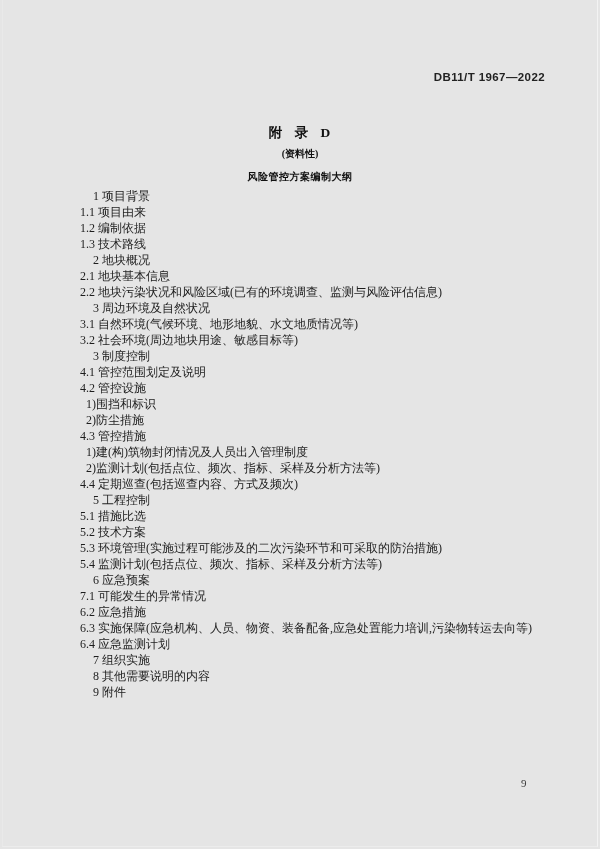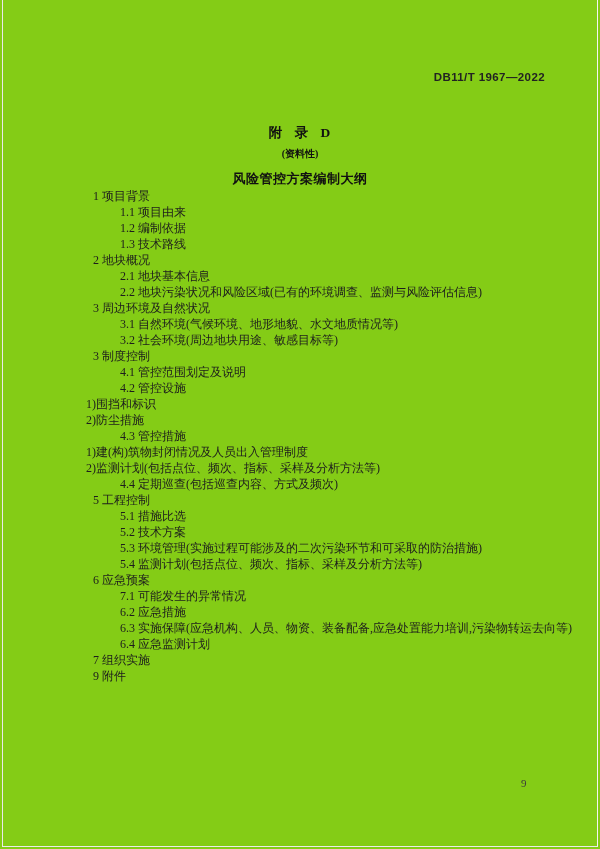--- a/index.html
+++ b/index.html
@@ -4,21 +4,21 @@
 <style>
   html, body {
     margin: 0;
     padding: 0;
     background: #ffffff;
   }
   .page {
     position: relative;
     width: 600px;
     height: 849px;
-    background: #84cc16;
+    background: #e5e5e5;
     color: #1d1d1d;
     font-family: "Liberation Serif", serif;
     overflow: hidden;
   }
   
   .scan-border {
     position: absolute;
     left: 2px;
     top: 0px;
     right: 2px;
@@ -54,37 +54,37 @@
     font-size: 13.5px;
     word-spacing: 7px;
     letter-spacing: 1px;
   }
   .title.note {
     top: 147px;
     font-size: 10px;
   }
   .title.subtitle {
     top: 170px;
-    font-size: 13px;
+    font-size: 10px;
     letter-spacing: 0.5px;
   }
   .outline {
     position: absolute;
     top: 188px;
     left: 0;
     right: 30px;
     font-size: 12px;
     line-height: 16px;
     color: #1d1d1d;
   }
   .outline-item {
     white-space: nowrap;
   }
   .outline-item.lv1 { padding-left: 65px; margin-left: 28px; }
-  .outline-item.lv2 { padding-left: 120px; }
+  .outline-item.lv2 { padding-left: 80px; }
   .outline-item.lv3 { padding-left: 86px; }
   .page-number {
     position: absolute;
     top: 777px;
     left: 521px;
     font-size: 11px;
     color: #3c3c3c;
     font-family: "Liberation Serif", serif;
   }
 </style>
@@ -126,17 +126,18 @@
       <div class="outline-item lv2">5.1 措施比选</div>
       <div class="outline-item lv2">5.2 技术方案</div>
       <div class="outline-item lv2">5.3 环境管理(实施过程可能涉及的二次污染环节和可采取的防治措施)</div>
       <div class="outline-item lv2">5.4 监测计划(包括点位、频次、指标、采样及分析方法等)</div>
       <div class="outline-item lv1">6 应急预案</div>
       <div class="outline-item lv2">7.1 可能发生的异常情况</div>
       <div class="outline-item lv2">6.2 应急措施</div>
       <div class="outline-item lv2">6.3 实施保障(应急机构、人员、物资、装备配备,应急处置能力培训,污染物转运去向等)</div>
       <div class="outline-item lv2">6.4 应急监测计划</div>
       <div class="outline-item lv1">7 组织实施</div>
+      <div class="outline-item lv1">8 其他需要说明的内容</div>
       <div class="outline-item lv1">9 附件</div>
     </div>
 
   <div class="page-number">9</div>
 </div>
 
 </body></html>

